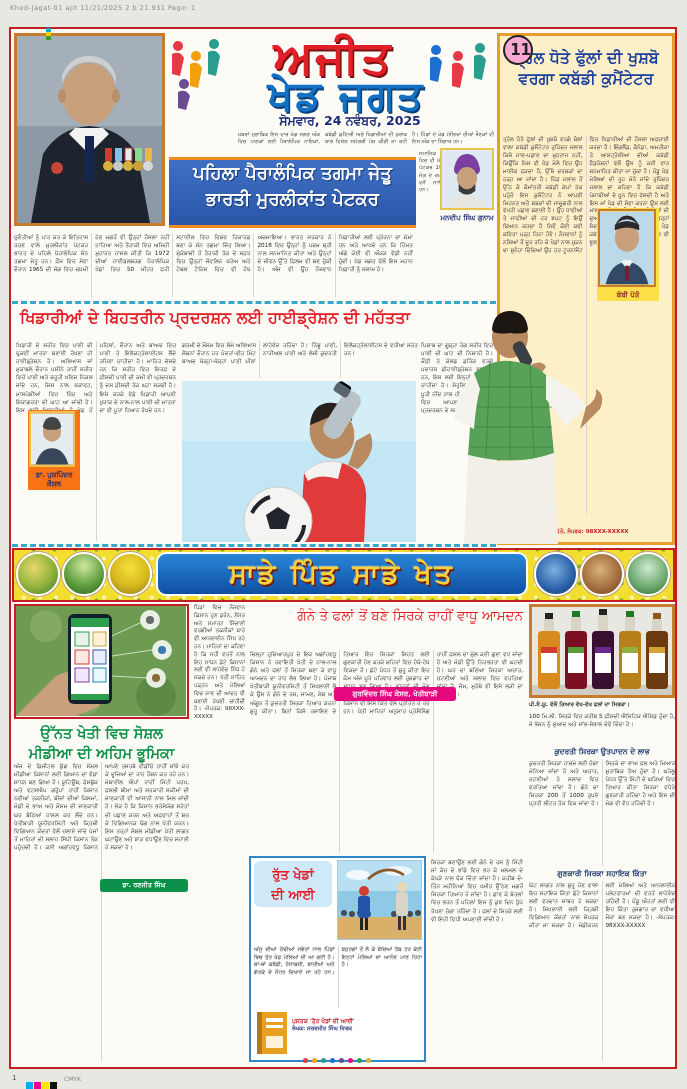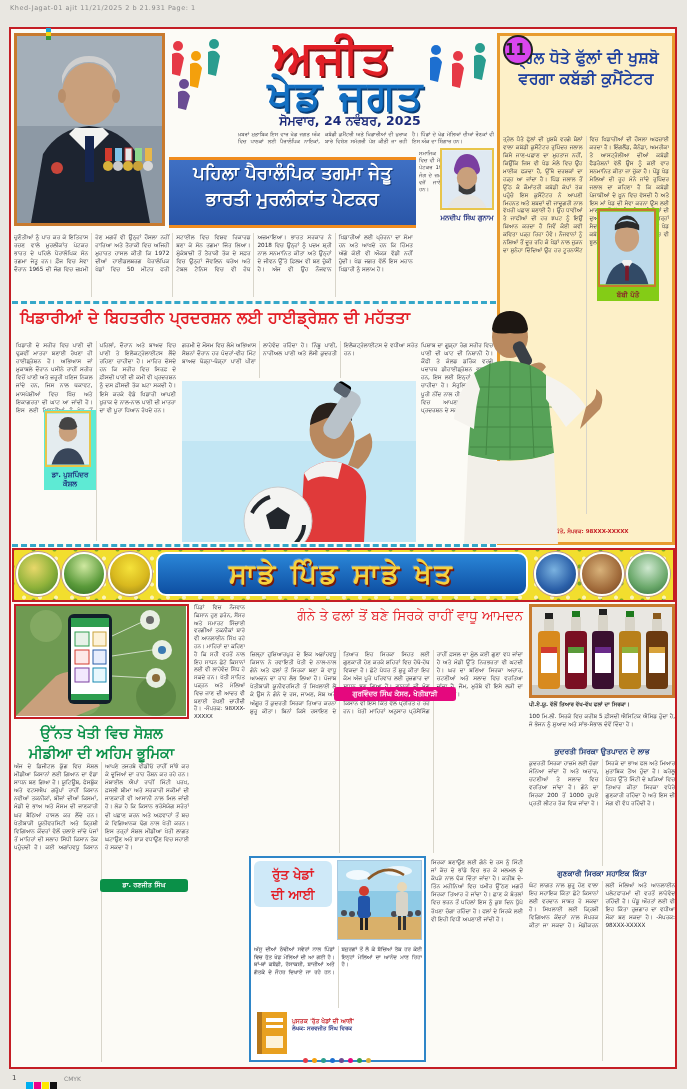--- a/index.html
+++ b/index.html
@@ -7,21 +7,21 @@
   body{position:relative;background:#e9e7e1;font-family:"DejaVu Sans",sans-serif;overflow:hidden;color:#222}
   .abs{position:absolute}
   .frame{left:9px;top:27px;width:668px;height:1042px;border:2px solid #c41e25;background:#fcfbf6}
   .bt{font-size:5.7px;line-height:1.42;text-align:justify;color:#23232e;overflow:hidden;column-gap:7px;column-rule:1px solid #d8d5ca}
   .c1{column-count:1}.c2{column-count:2}.c3{column-count:3}.c6{column-count:6}
   .print-line{left:10px;top:4px;font-size:6.5px;color:#8a8a8a;letter-spacing:.5px}
   
   .title1{font-size:46px;font-weight:900;color:#e21f26;text-shadow:1.5px 1.5px 0 #7a1114, -1px -1px 0 #fff;letter-spacing:2px;text-align:center}
   .title2{font-size:40px;font-weight:900;color:#1470c2;text-shadow:1.5px 1.5px 0 #0a3f77,-1px -1px 0 #fff;letter-spacing:2px;text-align:center}
   .date{font-size:12.5px;font-weight:bold;color:#1b2a7a;text-align:center}
-  .pgnum{width:30px;height:30px;border:2px solid #222;border-radius:50%;background:#d946ef;font-size:15px;font-weight:bold;text-align:left;line-height:26px;z-index:8}
+  .pgnum{width:30px;height:30px;border:2px solid #222;border-radius:50%;background:#f9a8d4;font-size:15px;font-weight:bold;text-align:right;line-height:26px;z-index:8}
   .tiny{font-size:5.2px;line-height:1.38;text-align:justify;color:#2a2a33;overflow:hidden;column-gap:5px}
   
   .band{background:linear-gradient(#3f70c4,#2a56a8);border-top:3px solid #f08c1e;border-bottom:3px solid #f08c1e;color:#fff;text-align:center;}
   .band .l{font-size:18px;font-weight:900;line-height:1.45;text-shadow:1px 1px 0 #163a75}
   .auth-label{font-size:7px;font-weight:bold;color:#1b2a7a;text-align:center;line-height:1.25}
   
   .panel{background:#fdf0c8;border:3px solid #e89b2e}
   .jh{font-weight:900;text-align:center;line-height:1.3}
   .jh1{font-size:16px;color:#1d3f9e}
   .jh3{font-size:20px;color:#d42026}
@@ -146,38 +146,38 @@
   </svg>
   <div class="auth-label">ਮਨਦੀਪ ਸਿੰਘ ਗੁਨਾਮ</div>
 </div>
 <div class="abs bt c6" style="left:14px;top:233px;width:480px;height:64px">ਚੁਣੌਤੀਆਂ ਨੂੰ ਪਾਰ ਕਰ ਕੇ ਇਤਿਹਾਸ ਰਚਣ ਵਾਲੇ ਮੁਰਲੀਕਾਂਤ ਪੇਟਕਰ ਭਾਰਤ ਦੇ ਪਹਿਲੇ ਪੈਰਾਲੰਪਿਕ ਸੋਨ ਤਗਮਾ ਜੇਤੂ ਹਨ। ਫ਼ੌਜ ਵਿਚ ਸੇਵਾ ਦੌਰਾਨ 1965 ਦੀ ਜੰਗ ਵਿਚ ਜ਼ਖ਼ਮੀ ਹੋਣ ਮਗਰੋਂ ਵੀ ਉਨ੍ਹਾਂ ਹੌਸਲਾ ਨਹੀਂ ਹਾਰਿਆ ਅਤੇ ਤੈਰਾਕੀ ਵਿਚ ਅਜਿਹੀ ਮੁਹਾਰਤ ਹਾਸਲ ਕੀਤੀ ਕਿ 1972 ਦੀਆਂ ਹਾਈਡਲਬਰਗ ਪੈਰਾਲੰਪਿਕ ਖੇਡਾਂ ਵਿਚ 50 ਮੀਟਰ ਫਰੀ ਸਟਾਈਲ ਵਿਚ ਵਿਸ਼ਵ ਰਿਕਾਰਡ ਬਣਾ ਕੇ ਸੋਨ ਤਗਮਾ ਜਿੱਤ ਲਿਆ। ਮੁੱਕੇਬਾਜ਼ੀ ਤੋਂ ਤੈਰਾਕੀ ਤੱਕ ਦੇ ਸਫ਼ਰ ਵਿਚ ਉਨ੍ਹਾਂ ਜੈਵਲਿਨ ਥਰੋਅ ਅਤੇ ਟੇਬਲ ਟੈਨਿਸ ਵਿਚ ਵੀ ਹੱਥ ਅਜ਼ਮਾਇਆ। ਭਾਰਤ ਸਰਕਾਰ ਨੇ 2018 ਵਿਚ ਉਨ੍ਹਾਂ ਨੂੰ ਪਦਮ ਸ਼੍ਰੀ ਨਾਲ ਸਨਮਾਨਿਤ ਕੀਤਾ ਅਤੇ ਉਨ੍ਹਾਂ ਦੇ ਜੀਵਨ ਉੱਤੇ ਫ਼ਿਲਮ ਵੀ ਬਣ ਚੁੱਕੀ ਹੈ। ਅੱਜ ਵੀ ਉਹ ਨੌਜਵਾਨ ਖਿਡਾਰੀਆਂ ਲਈ ਪ੍ਰੇਰਨਾ ਦਾ ਸੋਮਾ ਹਨ ਅਤੇ ਆਖਦੇ ਹਨ ਕਿ ਹਿੰਮਤ ਅੱਗੇ ਕੋਈ ਵੀ ਔਕੜ ਵੱਡੀ ਨਹੀਂ ਹੁੰਦੀ। ਖੇਡ ਜਗਤ ਵੱਲੋਂ ਇਸ ਮਹਾਨ ਖਿਡਾਰੀ ਨੂੰ ਸਲਾਮ ਹੈ।</div>
 
 <div class="abs panel" style="left:497px;top:33px;width:178px;height:512px">
   <div style="margin-top:12px" class="jh jh1">ਤ੍ਰੇਲ ਧੋਤੇ ਫੁੱਲਾਂ ਦੀ ਖੁਸ਼ਬੋ</div>
   <div class="jh jh1">ਵਰਗਾ ਕਬੱਡੀ ਕੁਮੈਂਟੇਟਰ</div>
 </div>
 <div class="abs bt c2" style="left:503px;top:136px;width:166px;height:378px;font-size:5.6px">ਤ੍ਰੇਲ ਧੋਤੇ ਫੁੱਲਾਂ ਦੀ ਖੁਸ਼ਬੋ ਵਰਗੇ ਬੋਲਾਂ ਵਾਲਾ ਕਬੱਡੀ ਕੁਮੈਂਟੇਟਰ ਰੁਪਿੰਦਰ ਜਲਾਲ ਕਿਸੇ ਜਾਣ-ਪਛਾਣ ਦਾ ਮੁਹਤਾਜ ਨਹੀਂ, ਕਿਉਂਕਿ ਜਿਸ ਵੀ ਖੇਡ ਮੇਲੇ ਵਿਚ ਉਹ ਮਾਈਕ ਫੜਦਾ ਹੈ, ਉੱਥੇ ਦਰਸ਼ਕਾਂ ਦਾ ਹੜ੍ਹ ਆ ਜਾਂਦਾ ਹੈ। ਪਿੰਡ ਜਲਾਲ ਤੋਂ ਉੱਠ ਕੇ ਕੌਮਾਂਤਰੀ ਕਬੱਡੀ ਕੱਪਾਂ ਤੱਕ ਪਹੁੰਚੇ ਇਸ ਕੁਮੈਂਟੇਟਰ ਨੇ ਆਪਣੀ ਮਿਹਨਤ ਅਤੇ ਸ਼ਬਦਾਂ ਦੀ ਜਾਦੂਗਰੀ ਨਾਲ ਵੱਖਰੀ ਪਛਾਣ ਬਣਾਈ ਹੈ। ਉਹ ਧਾਵੀਆਂ ਤੇ ਜਾਫੀਆਂ ਦੀ ਹਰ ਝਪਟ ਨੂੰ ਇਉਂ ਬਿਆਨ ਕਰਦਾ ਹੈ ਜਿਵੇਂ ਕੋਈ ਕਵੀ ਕਵਿਤਾ ਪੜ੍ਹ ਰਿਹਾ ਹੋਵੇ। ਨੌਜਵਾਨਾਂ ਨੂੰ ਨਸ਼ਿਆਂ ਤੋਂ ਦੂਰ ਰਹਿ ਕੇ ਖੇਡਾਂ ਨਾਲ ਜੁੜਨ ਦਾ ਸੁਨੇਹਾ ਦਿੰਦਿਆਂ ਉਹ ਹਰ ਟੂਰਨਾਮੈਂਟ ਵਿਚ ਖਿਡਾਰੀਆਂ ਦੀ ਹੌਸਲਾ ਅਫਜ਼ਾਈ ਕਰਦਾ ਹੈ। ਇੰਗਲੈਂਡ, ਕੈਨੇਡਾ, ਅਮਰੀਕਾ ਤੇ ਆਸਟ੍ਰੇਲੀਆ ਦੀਆਂ ਕਬੱਡੀ ਫੈਡਰੇਸ਼ਨਾਂ ਵੱਲੋਂ ਉਸ ਨੂੰ ਕਈ ਵਾਰ ਸਨਮਾਨਿਤ ਕੀਤਾ ਜਾ ਚੁੱਕਾ ਹੈ। ਪੇਂਡੂ ਖੇਡ ਮੇਲਿਆਂ ਦੀ ਰੂਹ ਮੰਨੇ ਜਾਂਦੇ ਰੁਪਿੰਦਰ ਜਲਾਲ ਦਾ ਕਹਿਣਾ ਹੈ ਕਿ ਕਬੱਡੀ ਪੰਜਾਬੀਆਂ ਦੇ ਖ਼ੂਨ ਵਿਚ ਵੱਸਦੀ ਹੈ ਅਤੇ ਇਸ ਮਾਂ ਖੇਡ ਦੀ ਸੇਵਾ ਕਰਨਾ ਉਸ ਲਈ ਮਾਣ ਵਾਲੀ ਗੱਲ ਹੈ। ਖੇਡ ਪ੍ਰੇਮੀਆਂ ਦੀ ਦੁਆ ਹੈ ਕਿ ਇਹ ਆਵਾਜ਼ ਇਸੇ ਤਰ੍ਹਾਂ ਮੈਦਾਨਾਂ ਵਿਚ ਗੂੰਜਦੀ ਰਹੇ ਅਤੇ ਮਾਂ ਖੇਡ ਕਬੱਡੀ ਦਾ ਝੰਡਾ ਸੱਤ ਸਮੁੰਦਰੋਂ ਪਾਰ ਵੀ ਝੂਲਦਾ ਰਹੇ।</div>
-<div class="abs" style="left:597px;top:208px;width:62px;z-index:5;background:#84cc16;padding:1px">
+<div class="abs" style="left:597px;top:208px;width:62px;z-index:5;background:#fde047;padding:1px">
   <svg width="58" height="78" viewBox="0 0 58 78" style="border:2px solid #c87a2e">
     <rect width="58" height="78" fill="#bcd9ea"></rect>
     <ellipse cx="29" cy="28" rx="13" ry="15" fill="#c9a07c"></ellipse>
     <path d="M16,20 Q18,8 29,8 Q40,8 42,20 L42,16 Q38,4 29,4 Q20,4 16,16 Z" fill="#2a2a2a"></path>
     <path d="M16,20 Q29,14 42,20 L42,14 Q29,6 16,14 Z" fill="#2a2a2a"></path>
     <path d="M6,78 Q12,54 29,54 Q46,54 52,78 Z" fill="#324a66"></path>
     <path d="M23,54 L29,62 L35,54 L33,52 L25,52 Z" fill="#f2f2f0"></path>
     <rect x="27" y="58" width="4" height="16" fill="#7a1a2a"></rect>
   </svg>
   <div class="auth-label" style="color:#8a1a2a">ਬੱਬੀ ਪੱਤੋ</div>
 </div>
 <div class="abs contact" style="left:503px;top:528px;width:166px">-ਬੱਬੀ ਪੱਤੋ, ਸੰਪਰਕ: 98XXX-XXXXX</div>
 
 <div class="abs hyd" style="left:12px;top:301px;width:484px;height:246px"></div>
 <div class="abs hyd-h" style="left:20px;top:308px;width:455px">ਖਿਡਾਰੀਆਂ ਦੇ ਬਿਹਤਰੀਨ ਪ੍ਰਦਰਸ਼ਨ ਲਈ ਹਾਈਡ੍ਰੇਸ਼ਨ ਦੀ ਮਹੱਤਤਾ</div>
 <div class="abs bt c2" style="left:16px;top:341px;width:160px;height:200px">ਖਿਡਾਰੀ ਦੇ ਸਰੀਰ ਵਿਚ ਪਾਣੀ ਦੀ ਢੁਕਵੀਂ ਮਾਤਰਾ ਬਣਾਈ ਰੱਖਣਾ ਹੀ ਹਾਈਡ੍ਰੇਸ਼ਨ ਹੈ। ਅਭਿਆਸ ਜਾਂ ਮੁਕਾਬਲੇ ਦੌਰਾਨ ਪਸੀਨੇ ਰਾਹੀਂ ਸਰੀਰ ਵਿਚੋਂ ਪਾਣੀ ਅਤੇ ਜ਼ਰੂਰੀ ਖਣਿਜ ਨਿਕਲ ਜਾਂਦੇ ਹਨ, ਜਿਸ ਨਾਲ ਥਕਾਵਟ, ਮਾਸਪੇਸ਼ੀਆਂ ਵਿਚ ਖਿੱਚ ਅਤੇ ਇਕਾਗਰਤਾ ਦੀ ਘਾਟ ਆ ਜਾਂਦੀ ਹੈ। ਇਸ ਲਈ ਖਿਡਾਰੀਆਂ ਨੂੰ ਖੇਡ ਤੋਂ ਪਹਿਲਾਂ, ਦੌਰਾਨ ਅਤੇ ਬਾਅਦ ਵਿਚ ਪਾਣੀ ਤੇ ਇਲੈਕਟ੍ਰੋਲਾਈਟਸ ਲੈਂਦੇ ਰਹਿਣਾ ਚਾਹੀਦਾ ਹੈ। ਮਾਹਿਰ ਦੱਸਦੇ ਹਨ ਕਿ ਸਰੀਰ ਵਿਚ ਸਿਰਫ਼ ਦੋ ਫ਼ੀਸਦੀ ਪਾਣੀ ਦੀ ਕਮੀ ਵੀ ਪ੍ਰਦਰਸ਼ਨ ਨੂੰ ਦਸ ਫ਼ੀਸਦੀ ਤੱਕ ਘਟਾ ਸਕਦੀ ਹੈ। ਇਸੇ ਕਰਕੇ ਵੱਡੇ ਖਿਡਾਰੀ ਆਪਣੀ ਖੁਰਾਕ ਦੇ ਨਾਲ-ਨਾਲ ਪਾਣੀ ਦੀ ਮਾਤਰਾ ਦਾ ਵੀ ਪੂਰਾ ਧਿਆਨ ਰੱਖਦੇ ਹਨ।</div>
-<div class="abs" style="left:44px;top:410px;width:52px;background:#5eead4;z-index:3;padding:1px">
+<div class="abs" style="left:28px;top:410px;width:52px;background:#f97316;z-index:3;padding:1px">
   <svg width="46" height="56" viewBox="0 0 46 56" style="border:2px solid #e8c54a">
     <rect width="46" height="56" fill="#e4ecef"></rect>
     <ellipse cx="23" cy="20" rx="10" ry="11" fill="#c9a07c"></ellipse>
     <path d="M13,14 Q15,4 23,4 Q31,4 33,14 Q33,18 23,18 Q13,18 13,14 Z" fill="#444"></path>
     <path d="M5,56 Q10,38 23,38 Q36,38 41,56 Z" fill="#39465a"></path>
   </svg>
   <div class="auth-label">ਡਾ. ਪੁਸ਼ਪਿੰਦਰ ਕੌਸ਼ਲ</div>
 </div>
 <div class="abs bt c3" style="left:182px;top:341px;width:236px;height:37px">ਗਰਮੀ ਦੇ ਮੌਸਮ ਵਿਚ ਲੰਮੇ ਅਭਿਆਸ ਸੈਸ਼ਨਾਂ ਦੌਰਾਨ ਹਰ ਪੰਦਰਾਂ-ਵੀਹ ਮਿੰਟ ਬਾਅਦ ਥੋੜ੍ਹਾ-ਥੋੜ੍ਹਾ ਪਾਣੀ ਪੀਣਾ ਲਾਹੇਵੰਦ ਰਹਿੰਦਾ ਹੈ। ਨਿੰਬੂ ਪਾਣੀ, ਨਾਰੀਅਲ ਪਾਣੀ ਅਤੇ ਲੱਸੀ ਕੁਦਰਤੀ ਇਲੈਕਟ੍ਰੋਲਾਈਟਸ ਦੇ ਵਧੀਆ ਸਰੋਤ ਹਨ।</div>
 <div class="abs" style="left:182px;top:381px;width:234px;height:161px;overflow:hidden">

